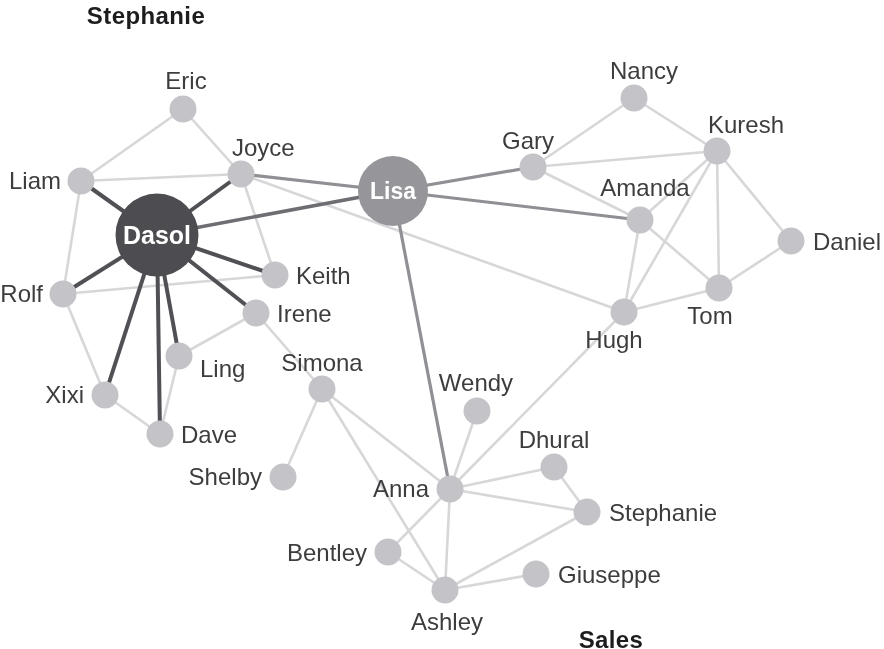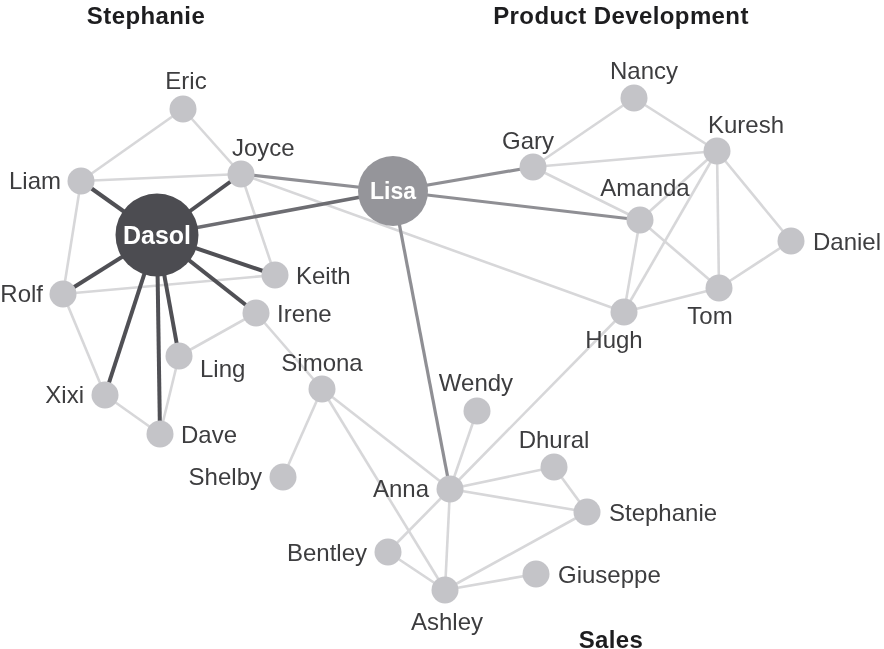--- a/index.html
+++ b/index.html
@@ -138,15 +138,14 @@
       <text x="476" y="391" text-anchor="middle" fill="#3d3d3f" font-size="24">Wendy</text>
       <text x="429" y="497" text-anchor="end" fill="#3d3d3f" font-size="24">Anna</text>
       <text x="554" y="448" text-anchor="middle" fill="#3d3d3f" font-size="24">Dhural</text>
       <text x="609" y="521" text-anchor="start" fill="#3d3d3f" font-size="24">Stephanie</text>
       <text x="558" y="583" text-anchor="start" fill="#3d3d3f" font-size="24">Giuseppe</text>
       <text x="367" y="561" text-anchor="end" fill="#3d3d3f" font-size="24">Bentley</text>
       <text x="447" y="630" text-anchor="middle" fill="#3d3d3f" font-size="24">Ashley</text>
     </svg>
 
   <div class="group-header" style="left: 146px; top: 2px;">Stephanie</div>
-  <div class="group-header" style="left: 621px; top: 2px;">Product Development</div>
   <div class="group-header" style="left: 611px; top: 626px;">Sales</div>
 </div>
 
 </body></html>

